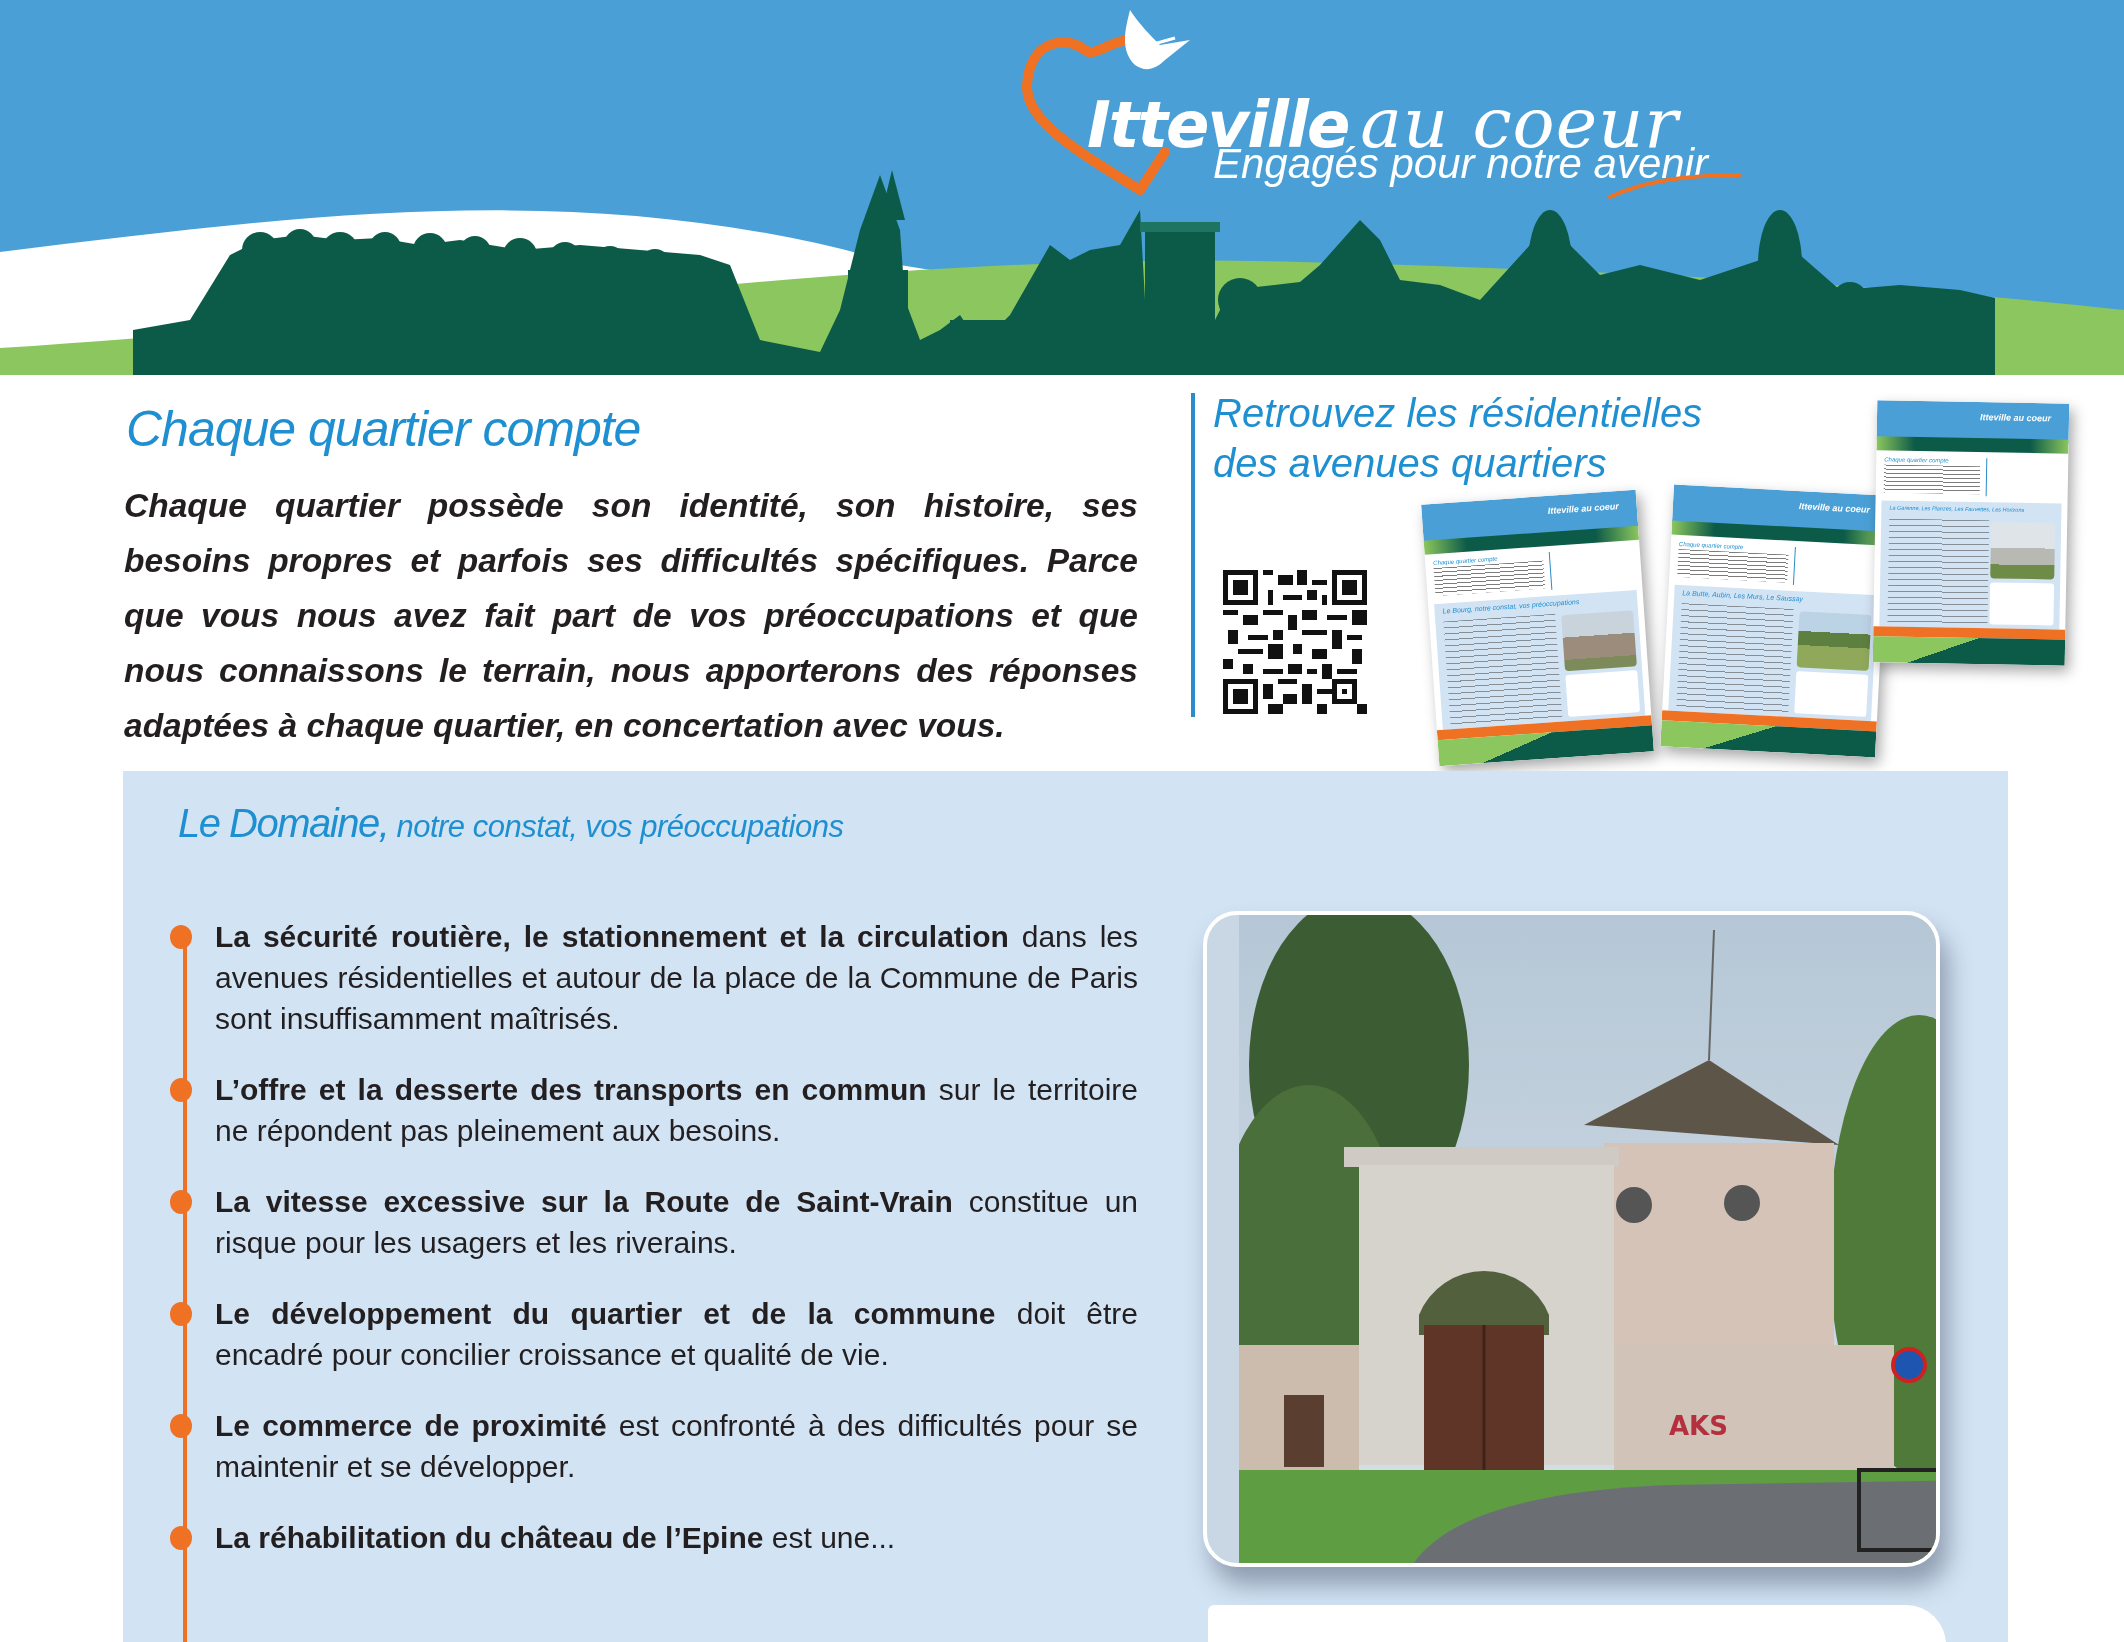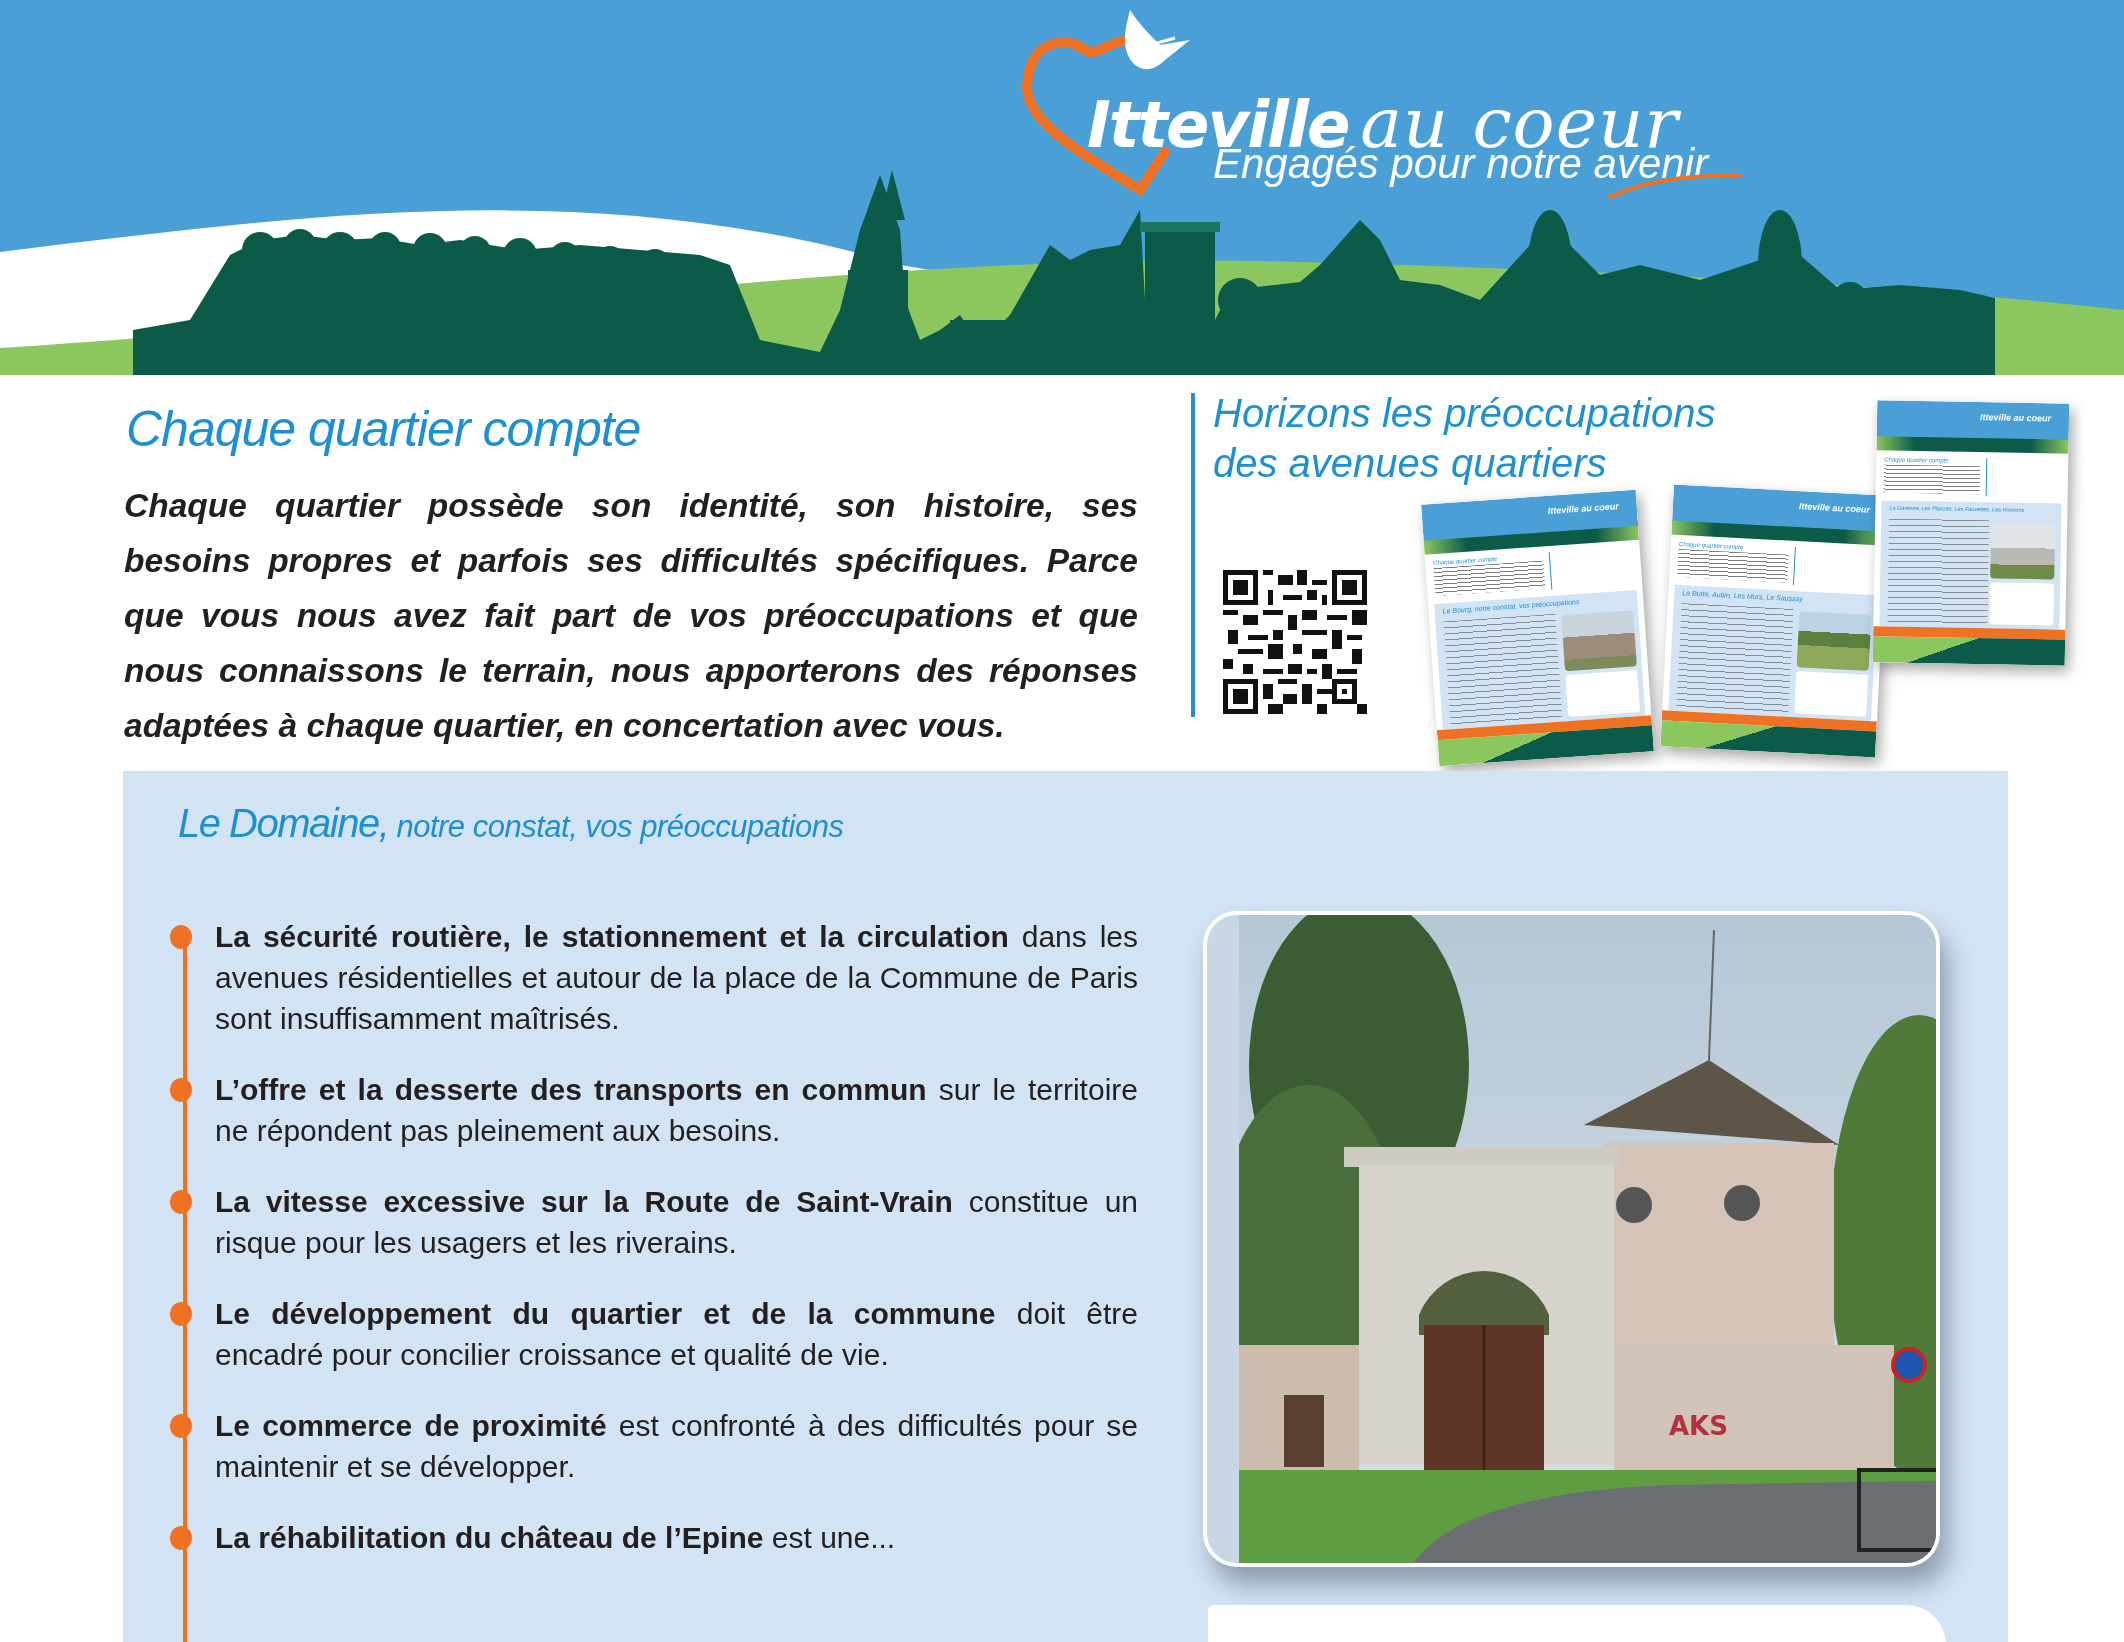--- a/index.html
+++ b/index.html
@@ -109,21 +109,21 @@
       <path d="M5 27 C 40 10, 90 5, 135 5" stroke="#ef7224" stroke-width="4" fill="none" stroke-linecap="round"></path>
     </svg>
   </div>
 </div>
 
 <div class="intro-title">Chaque quartier compte</div>
 <p class="intro-body">Chaque quartier possède son identité, son histoire, ses besoins propres et parfois ses difficultés spécifiques. Parce que vous nous avez fait part de vos préoccupations et que nous connaissons le terrain, nous apporterons des réponses adaptées à chaque quartier, en concertation avec vous.</p>
 
 <div class="divider"></div>
 <div class="others-title">
-  <div>Horizons les préoccupations</div>
+  <div>Retrouvez les résidentielles</div>
   <div>des avenues quartiers</div>
 </div>
 
 <div class="qr">
   <svg width="144" height="144" viewBox="0 0 29 29" shape-rendering="crispEdges">
     <rect width="29" height="29" fill="#fff"></rect>
     <g fill="#111">
       <rect x="0" y="0" width="7" height="7"></rect>
         <rect x="1" y="1" width="5" height="5" fill="#fff"></rect>
         <rect x="2" y="2" width="3" height="3"></rect>

